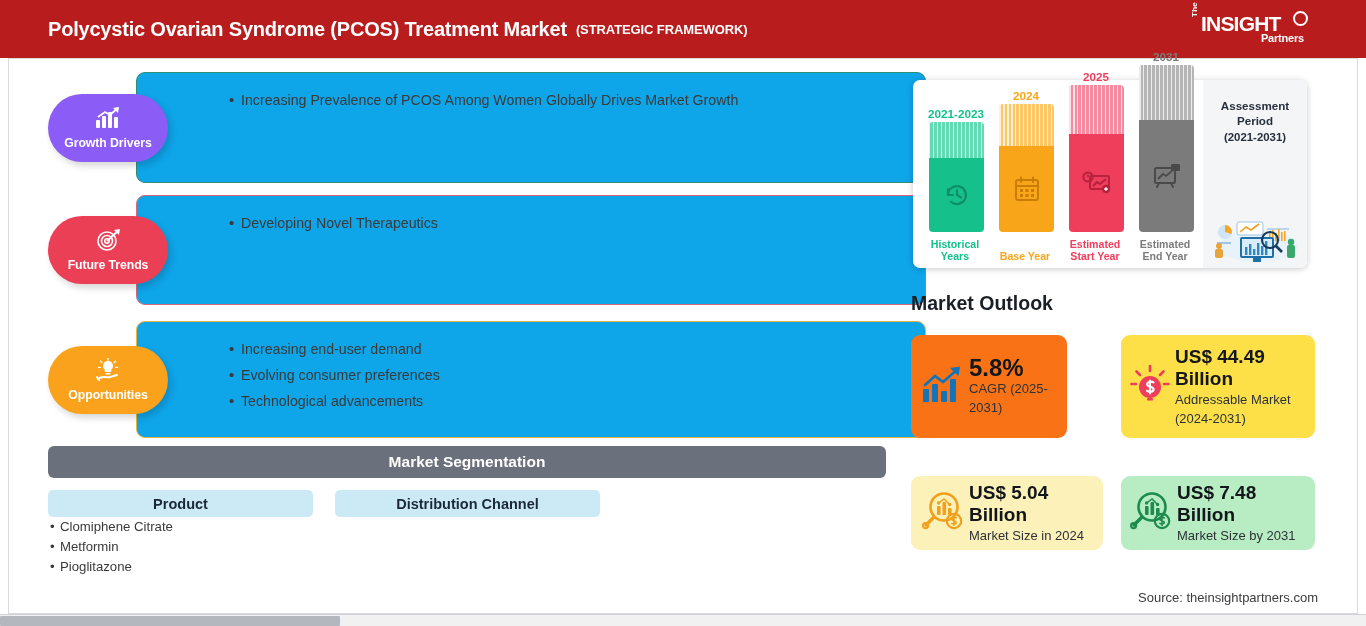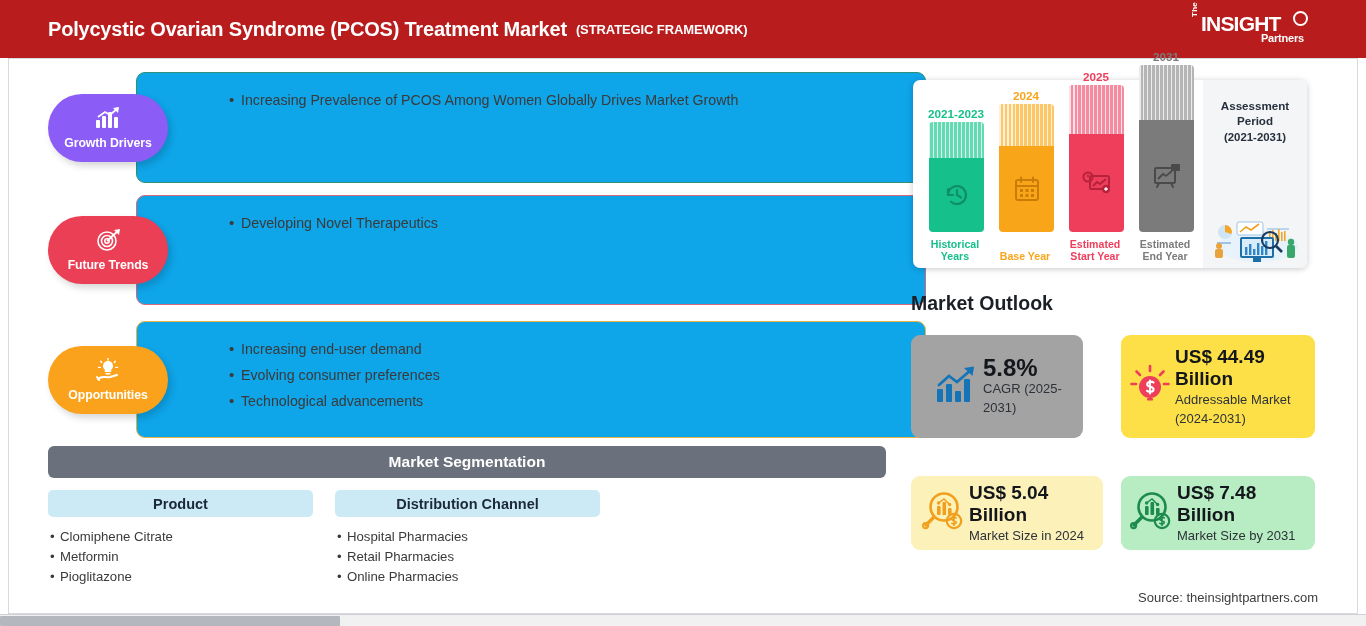--- a/index.html
+++ b/index.html
@@ -94,21 +94,21 @@
     background: #6b717c; color: #fff;
     display: flex; align-items: center; justify-content: center;
     font-size: 15.5px; font-weight: bold;
   }
   .seg-col { position: absolute; top: 490px; }
   .seg-title {
     height: 27px; border-radius: 5px; background: #cceaf5;
     display: flex; align-items: center; justify-content: center;
     color: #1b2838; font-size: 14.5px; font-weight: bold;
   }
-  .seg-list { margin-top: 10px; padding-left: 12px; }
+  .seg-list { padding-left: 12px; }
   .seg-item {
     font-size: 13.2px; color: #3a3a3a; line-height: 20px;
     position: relative;
   }
   .seg-item::before {
     content: "\2022"; position: absolute; left: -10px; top: 0;
     color: #3a3a3a;
   }
 
   
@@ -280,25 +280,20 @@
       <div class="seg-col" style="left: 48px; width: 265px;">
         <div class="seg-title">Product</div>
         <div class="seg-list">
           <div class="seg-item">Clomiphene Citrate</div>
           <div class="seg-item">Metformin</div>
           <div class="seg-item">Pioglitazone</div>
         </div>
       </div>
       <div class="seg-col" style="left: 335px; width: 265px;">
         <div class="seg-title">Distribution Channel</div>
-        <div class="seg-list">
-          <div class="seg-item">Hospital Pharmacies</div>
-          <div class="seg-item">Retail Pharmacies</div>
-          <div class="seg-item">Online Pharmacies</div>
-        </div>
       </div>
     </div>
 
   <div class="timeline-card">
     <div class="bars" id="bars-root">
         <div class="bar-wrap">
           <div class="bar-year" style="bottom: 148px; color: rgb(21, 192, 138);">2021-2023</div>
           <div class="bar" style="height: 110px; bottom: 36px;">
             <div class="bar-top" style="height: 36px; background: rgb(99, 217, 180);">
               <div class="bar-stripes"></div>
@@ -418,21 +413,21 @@
         <g fill="#3aa76d">
           <circle cx="88" cy="40" r="3.2"></circle>
             <rect x="84" y="43" width="8" height="13" rx="2"></rect>
         </g>
       </svg>
     </div>
   </div>
 
   <div class="outlook-title">Market Outlook</div>
   <div id="outlook-root">
-      <div class="ocard" style="left: 911px; top: 335px; width: 172px; height: 103px; background: #a3a3a3; padding: 0px 8px 0px 24px;">
+      <div class="ocard" style="left: 911px; top: 335px; width: 156px; height: 103px; background: #f97316; padding: 0px 8px 0px 10px;">
         <div class="oicon"><svg width="44" height="40" viewBox="0 0 44 40">
             <g fill="#1573b8">
         <rect x="2" y="24" width="6" height="13" rx="1"></rect>
               <rect x="11" y="19" width="6" height="18" rx="1"></rect>
         <rect x="20" y="26" width="6" height="11" rx="1"></rect>
               <rect x="29" y="14" width="6" height="23" rx="1"></rect>
             </g>
         <path d="M4 20 L14 11 L22 17 L37 4" stroke="#1573b8" stroke-width="2.8" fill="none" stroke-linecap="round"></path>
         <path d="M29 3 L39 1.5 L37.5 11 Z" fill="#1573b8"></path>
           </svg></div>

